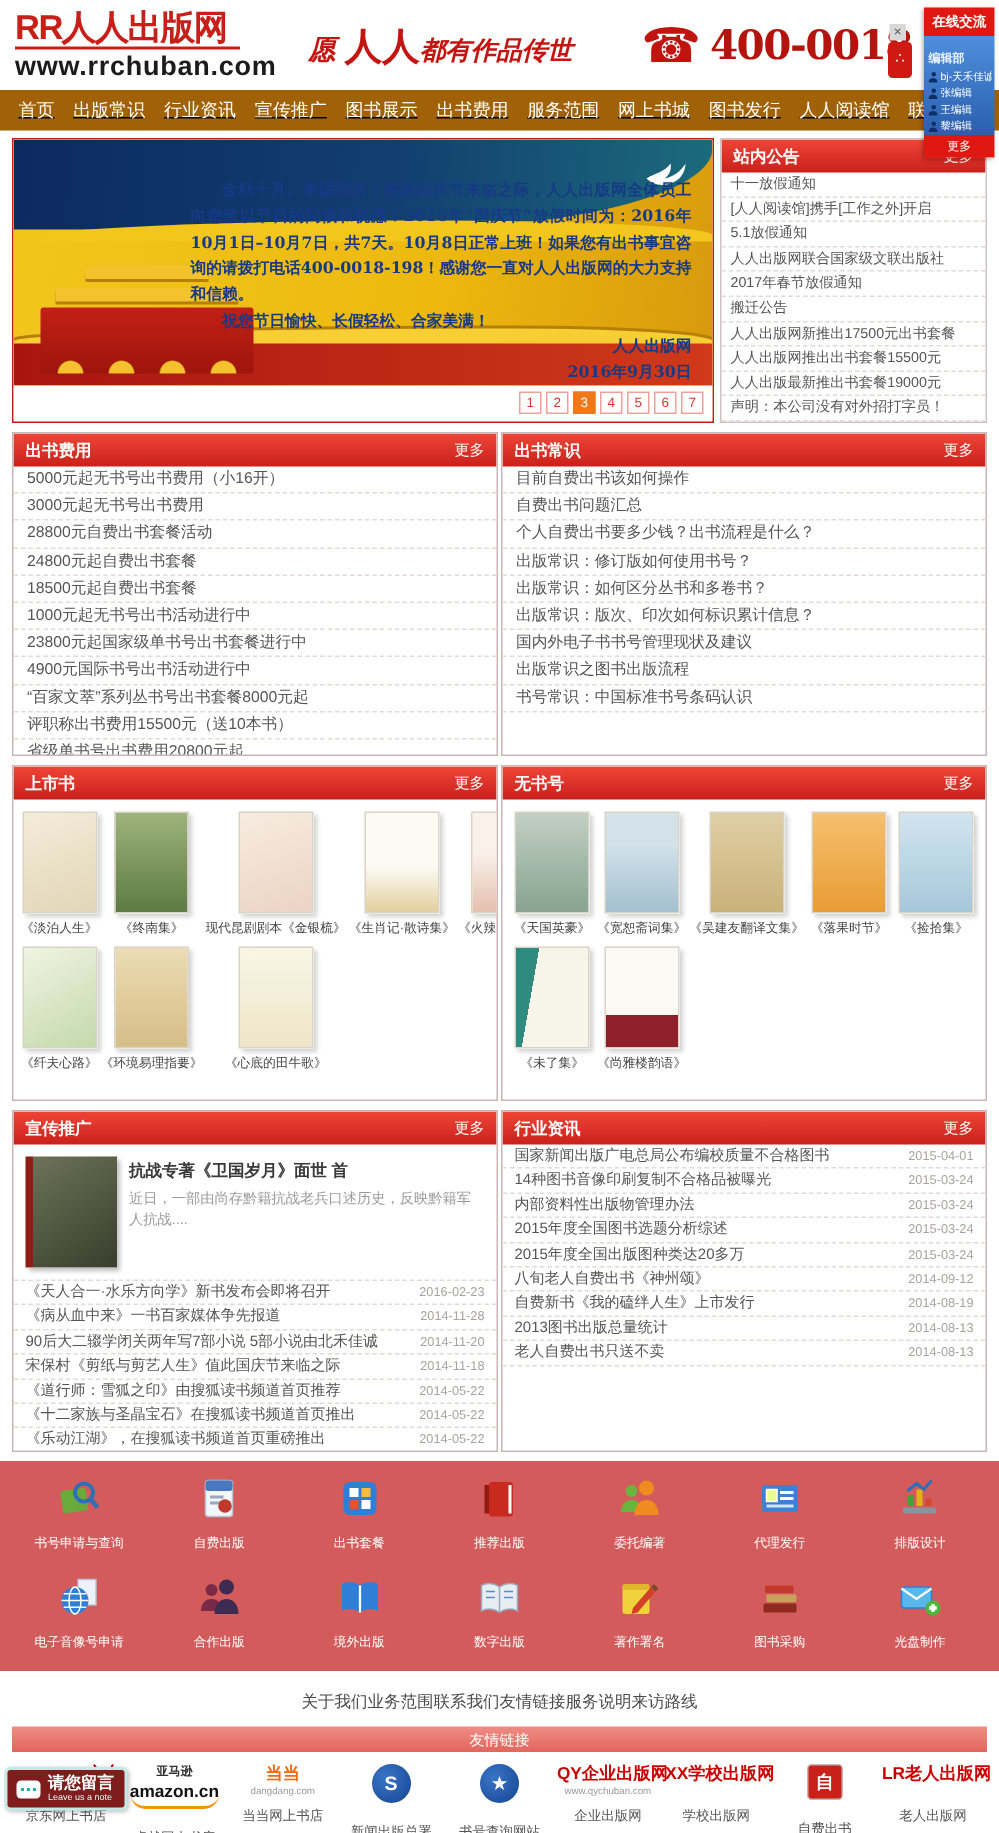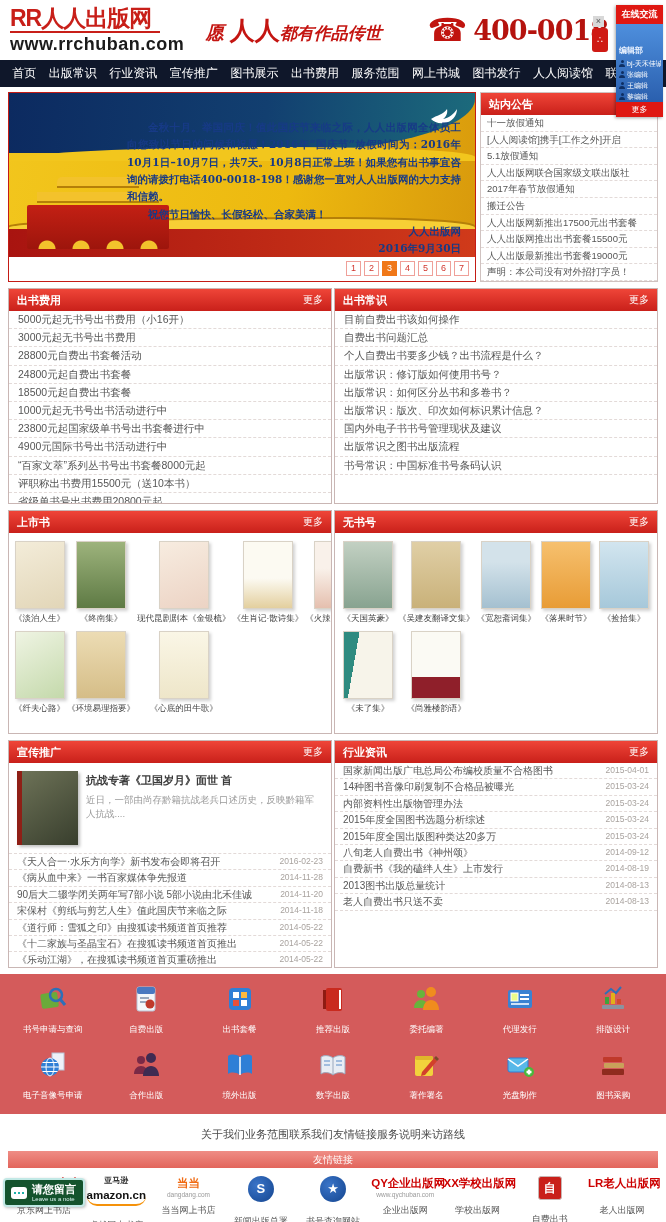--- a/index.html
+++ b/index.html
@@ -15,29 +15,29 @@
   .slg-b{font-size:25px;font-style:normal;}
   .slg-c{font-size:17px;}
   .phone{display:flex;align-items:center;gap:6px;margin-right:48px;}
   .phone-ic{color:#c0140f;font-size:32px;line-height:32px;}
   .phone-num{color:#b5130e;font-family:"DejaVu Serif",serif;font-size:27px;font-weight:bold;letter-spacing:-1px;}
   .ad-close{position:absolute;right:62px;top:16px;width:11px;height:11px;background:#d8d8d8;color:#555;font-size:9px;line-height:11px;text-align:center;}
   .ad-paw{position:absolute;right:58px;top:28px;width:16px;height:24px;background:#cf1a14;border-radius:3px;color:#fff;font-size:10px;text-align:center;line-height:24px;}
   
   .online{position:absolute;right:3px;top:5px;width:47px;z-index:50;box-shadow:-1px 1px 3px rgba(0,0,0,.35);}
   .online-title{background:#df1812;color:#fff;font-size:9px;font-weight:bold;text-align:center;padding:3px 0;}
-  .online-body{background:linear-gradient(#4e8fdd,#2a5fae);padding:20px 2px 0 3px;}
+  .online-body{background:linear-gradient(#4e8fdd,#2a5fae);padding:8px 2px 0 3px;}
   .online-group{color:#eaf2ff;font-size:8px;font-weight:bold;margin:1px 0 2px;}
   .contact{display:flex;align-items:center;gap:2px;color:#fff;font-size:7px;line-height:11px;white-space:nowrap;overflow:hidden;}
   .person-ic{flex:0 0 auto;display:inline-block;width:6px;height:7px;position:relative;}
   .person-ic::before{content:"";position:absolute;top:0;left:1.5px;width:3px;height:3px;border-radius:50%;background:#0e2f63;}
   .person-ic::after{content:"";position:absolute;bottom:0;left:0;width:6px;height:3px;border-radius:3px 3px 0 0;background:#0e2f63;}
   .online-more{background:#df1812;color:#fff;font-size:8px;text-align:center;padding:2px 0;}
   
-  .nav{background:#0f172a;height:27px;display:flex;align-items:center;justify-content:space-around;padding:0 6px;}
+  .nav{background:#a16207;height:27px;display:flex;align-items:center;justify-content:space-around;padding:0 6px;text-decoration:underline;}
   .nav a{color:#fff;font-size:12px;text-decoration:none;white-space:nowrap;}
   
   .wrap{padding:5px 8px 0;}
   .row{display:flex;justify-content:space-between;margin-bottom:6px;}
   .box{border:1px solid #c9b6b4;background:#fff;overflow:hidden;}
   .sec-hd{height:22px;background:linear-gradient(#ef4538,#c9201a);color:#fff;display:flex;justify-content:space-between;align-items:center;padding:0 8px;}
   .sec-hd .t{font-size:11px;font-weight:bold;}
   .sec-hd .more{font-size:10px;color:#fff;text-decoration:none;}
   
   .banner{width:466px;height:188px;border:1px solid #c41b15;}
@@ -99,21 +99,21 @@
   .partners{display:flex;justify-content:space-between;align-items:flex-start;padding:8px 10px 2px;}
   .partner{width:68px;text-align:center;cursor:pointer;}
   .ptop{font-size:8px;font-weight:bold;color:#333;line-height:9px;min-height:0;}
   .pmain{font-size:11.5px;font-weight:bold;line-height:15px;white-space:nowrap;}
   .pmain.round{background:radial-gradient(circle at 35% 35%,#3a74c8,#14458f);color:#fff!important;width:26px;height:26px;line-height:26px;border-radius:50%;font-size:13px;margin:0 auto;}
   .pmain.box{background:#c9201a;color:#fff!important;width:22px;height:22px;line-height:22px;border-radius:3px;font-size:12px;margin:0 auto;}
   .pmain.amazon{display:inline-block;border-bottom:2px solid #f5920a;border-radius:0 0 10px 10px;padding-bottom:1px;}
   .psub{font-size:6.5px;color:#999;line-height:8px;min-height:8px;white-space:nowrap;}
   .pcap{font-size:9px;color:#555;margin-top:5px;}
   
-  .feedback{position:absolute;left:3px;top:1178px;background:#14532d;border:2px solid #c2e9e6;border-radius:4px;padding:3px 7px 2px 6px;display:flex;align-items:center;gap:5px;cursor:pointer;box-shadow:1px 1px 3px rgba(0,0,0,.25);}
+  .feedback{position:absolute;left:3px;top:1178px;background:#7f1d1d;border:2px solid #c2e9e6;border-radius:4px;padding:3px 7px 2px 6px;display:flex;align-items:center;gap:5px;cursor:pointer;box-shadow:1px 1px 3px rgba(0,0,0,.25);}
   .bubble-ic{width:16px;height:12px;background:#fff;border-radius:3px;position:relative;}
   .bubble-ic::before{content:"";position:absolute;left:2px;bottom:-3px;border:3px solid transparent;border-top-color:#fff;}
   .bubble-ic::after{content:"";position:absolute;top:5px;left:3px;width:2px;height:2px;background:#1fb3ab;box-shadow:4px 0 #1fb3ab,8px 0 #1fb3ab;}
   .fb-txt .l1{color:#fff;font-size:11px;font-weight:bold;line-height:12px;}
   .fb-txt .l2{color:#dff6f4;font-size:6px;line-height:8px;}
 </style>
 </head>
 <body>
 
 <div class="hdr">
@@ -332,27 +332,27 @@
         <a class="more" href="#">更多</a>
       </div>
       <div class="bgrid">
 
           <div class="book">
             <div class="cover" style="background: linear-gradient(rgb(194, 208, 194), rgb(136, 163, 144));"></div>
             <div class="btitle">《天国英豪》</div>
           </div>
 
           <div class="book">
+            <div class="cover" style="background: linear-gradient(rgb(211, 226, 234) 30%, rgb(164, 192, 208));"></div>
+            <div class="btitle">《宽恕斋词集》</div>
+          </div>
+
+          <div class="book">
             <div class="cover" style="background: linear-gradient(rgb(224, 207, 166), rgb(201, 177, 121));"></div>
             <div class="btitle">《吴建友翻译文集》</div>
-          </div>
-
-          <div class="book">
-            <div class="cover" style="background: linear-gradient(rgb(211, 226, 234) 30%, rgb(164, 192, 208));"></div>
-            <div class="btitle">《宽恕斋词集》</div>
           </div>
 
           <div class="book">
             <div class="cover" style="background: linear-gradient(rgb(246, 192, 110), rgb(232, 156, 54));"></div>
             <div class="btitle">《落果时节》</div>
           </div>
 
           <div class="book">
             <div class="cover" style="background: linear-gradient(rgb(210, 229, 239), rgb(166, 200, 218));"></div>
             <div class="btitle">《捡拾集》</div>
@@ -626,39 +626,39 @@
           <path d="M11 22L23 8l3 3-12 14-4 1z" fill="#d2402a"></path>
           <path d="M23 8l3 3 2-2-3-3z" fill="#7a4a2a"></path>
         </svg>
       </span>
       <span class="svc-label">著作署名</span>
     </div>
 
     <div class="svc">
       <span class="svc-ic">
         <svg viewBox="0 0 30 30">
+          <rect x="4" y="19" width="22" height="6" rx="1" fill="#8f2b1e"></rect>
+          <rect x="6" y="13" width="20" height="5" rx="1" fill="#c9a15a"></rect>
+          <rect x="5" y="7" width="19" height="5" rx="1" fill="#c0392b"></rect>
+        </svg>
+      </span>
+      <span class="svc-label">图书采购</span>
+    </div>
+
+    <div class="svc">
+      <span class="svc-ic">
+        <svg viewBox="0 0 30 30">
           <rect x="3" y="8" width="20" height="14" rx="2" fill="#58b8e8" stroke="#2f7fd6"></rect>
           <path d="M3 9l10 7 10-7" fill="none" stroke="#fff" stroke-width="1.5"></path>
           <circle cx="24" cy="22" r="5" fill="#49b83c"></circle>
           <rect x="22.8" y="19.5" width="2.4" height="5" fill="#fff"></rect>
           <rect x="21.5" y="20.8" width="5" height="2.4" fill="#fff"></rect>
         </svg>
       </span>
       <span class="svc-label">光盘制作</span>
-    </div>
-
-    <div class="svc">
-      <span class="svc-ic">
-        <svg viewBox="0 0 30 30">
-          <rect x="4" y="19" width="22" height="6" rx="1" fill="#8f2b1e"></rect>
-          <rect x="6" y="13" width="20" height="5" rx="1" fill="#c9a15a"></rect>
-          <rect x="5" y="7" width="19" height="5" rx="1" fill="#c0392b"></rect>
-        </svg>
-      </span>
-      <span class="svc-label">图书采购</span>
     </div>
   </div>
 
 <div class="botlinks">
 
 <a href="#">关于我们</a>
     <a href="#">业务范围</a>
     <a href="#">联系我们</a>
     <a href="#">友情链接</a>
     <a href="#">服务说明</a>

